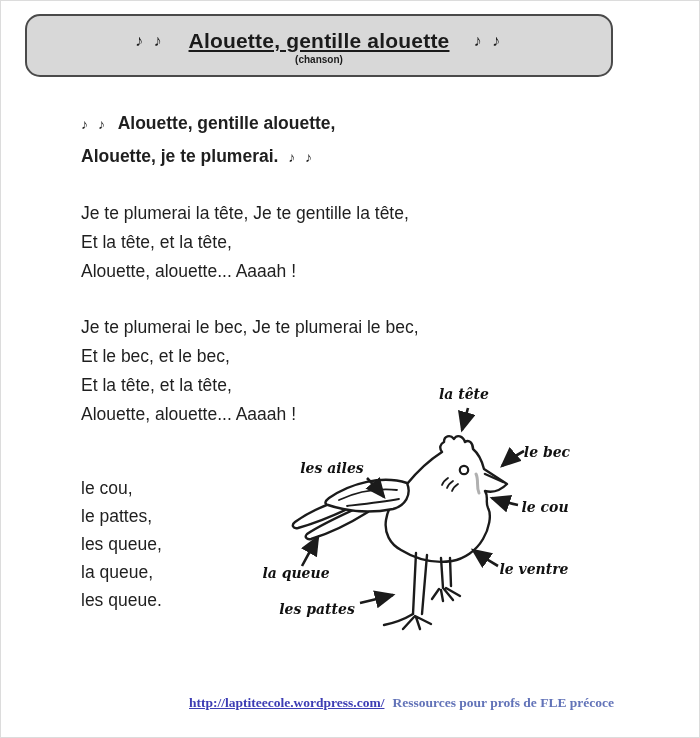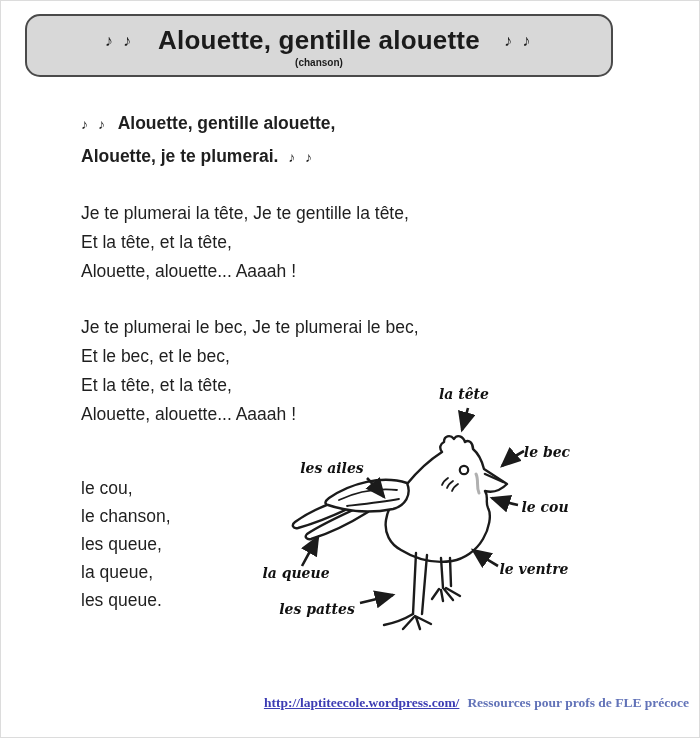--- a/index.html
+++ b/index.html
@@ -9,39 +9,39 @@
     border:1px solid #dcdcdc; overflow:hidden; color:#1b1b1b;
   }
   
   .header-box {
     position:absolute; left:24px; top:13px; width:588px; height:63px;
     background:#d8d8d8; border:2px solid #4a4a4a; border-radius:15px;
     display:flex; flex-direction:column; align-items:center; justify-content:center;
     padding-top:2px;
   }
   .header-title-row { display:flex; align-items:center; gap:24px; }
-  .header-title { font-size:26px; font-weight:bold; color:#1b1b1b; letter-spacing:0.2px; }
+  .header-title { font-size:21px; font-weight:bold; color:#1b1b1b; letter-spacing:0.2px;text-decoration:underline; }
   .note-glyphs { font-size:16px; font-weight:bold; font-style:italic; color:#1b1b1b; letter-spacing:3px; }
   .header-subtitle { font-size:10px; font-weight:600; color:#1b1b1b; margin-top:1px; }
   
   .lyrics-block { position:absolute; left:80px; font-size:17.5px; color:#1f1f1f; }
   .chorus { top:106px; font-weight:bold; line-height:32px; }
   .chorus .note-glyphs { font-size:14px; }
   .verse-1 { top:198px; line-height:29px; }
   .verse-2 { top:312px; line-height:29px; }
   .word-list { top:473px; line-height:28px; }
   
   .diagram { position:absolute; left:255px; top:380px; width:365px; height:260px; }
   .bird-label {
     font-family:"DejaVu Serif", serif; font-style:italic; font-weight:bold;
     font-size:14px; fill:#111111;
   }
   
   .footer {
-    position:absolute; left:188px; right:10px; top:694px; text-align:right;
+    position:absolute; left:188px; right:10px; top:694px; text-align:left;
     font-family:"Liberation Serif", serif; font-size:13.5px; font-weight:bold;
     white-space:nowrap;
   }
   .footer-link { color:#3d3db4; text-decoration:underline; }
   .footer-credit { color:#6273b8; margin-left:8px; }
 </style>
 </head>
 <body>
 
 <div class="page">
@@ -68,21 +68,21 @@
 
   <div class="lyrics-block verse-2">
     <div>Je te plumerai le bec, Je te plumerai le bec,</div>
     <div>Et le bec, et le bec,</div>
     <div>Et la tête, et la tête,</div>
     <div>Alouette, alouette... Aaaah !</div>
   </div>
 
   <div class="lyrics-block word-list">
     <div>le cou,</div>
-    <div>le chanson,</div>
+    <div>le pattes,</div>
     <div>les queue,</div>
     <div>la queue,</div>
     <div>les queue.</div>
   </div>
 
   <div class="diagram">
     <svg width="365" height="260" viewBox="0 0 365 260" xmlns="http://www.w3.org/2000/svg">
       <defs>
         <marker id="ah" markerWidth="9" markerHeight="8" refX="7" refY="3.5" orient="auto">
           <path d="M0,0 L8,3.5 L0,7 Z" fill="#1b1b1b"></path>

